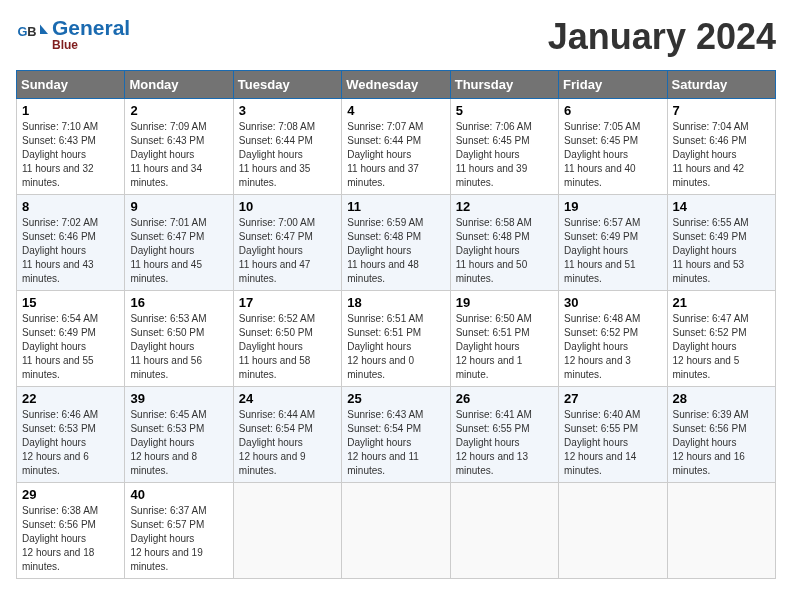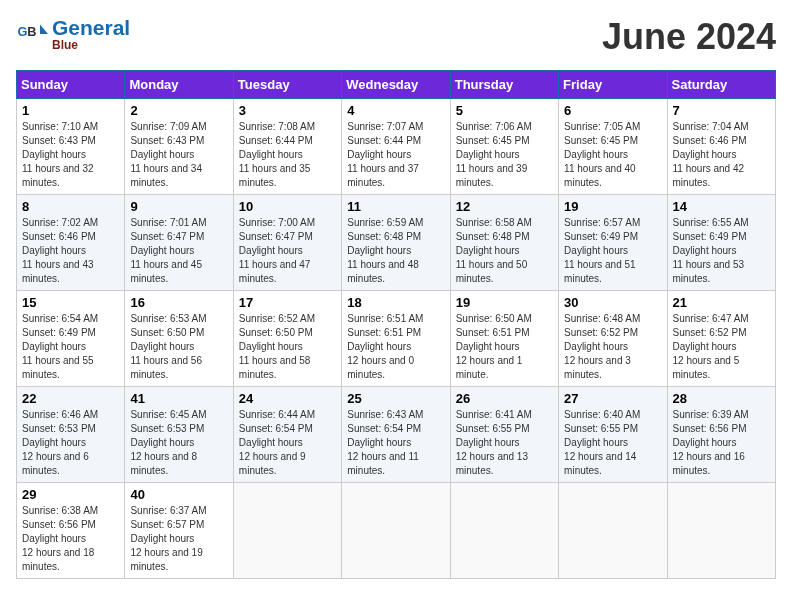--- a/index.html
+++ b/index.html
@@ -36,21 +36,21 @@
     .location {
       font-size: 14px;
       color: #555;
     }
     table {
       width: 100%;
       border-collapse: collapse;
       font-size: 11px;
     }
     th {
-      background-color: #6d28d9;
+      background-color: #737373;
       color: #fff;
       padding: 6px 4px;
       text-align: left;
       font-size: 13px;
       font-weight: bold;
       border: 1px solid #1a6ab0;
     }
     td {
       vertical-align: top;
       padding: 4px 5px;
@@ -91,21 +91,21 @@
       <polygon points="30,8 40,20 30,20" fill="#1a6ab0"></polygon>
     </svg>
     <div>
       <div style="font-size:21px;font-weight:bold;line-height:1.1;">
         <span style="color:#1a6ab0;">General</span>
       </div>
       <div style="font-size:12px;font-weight:bold;color:#7f1d1d;line-height:1.1;">Blue</div>
     </div>
   </div>
   <div class="title-block">
-    <div class="month-title">June 2024</div>
+    <div class="month-title">January 2024</div>
   </div>
 </div>
 
 <table>
   <thead>
     <tr>
     <th>Sunday</th>
         <th>Monday</th>
         <th>Tuesday</th>
         <th>Wednesday</th>
@@ -314,21 +314,21 @@
         <td>
         <span class="day-num">22</span>
         <div class="day-info">
           Sunrise: 6:46 AM<br>
           Sunset: 6:53 PM<br>
           Daylight hours<br>
           12 hours and 6 minutes.
         </div>
       </td>
         <td>
-        <span class="day-num">41</span>
+        <span class="day-num">39</span>
         <div class="day-info">
           Sunrise: 6:45 AM<br>
           Sunset: 6:53 PM<br>
           Daylight hours<br>
           12 hours and 8 minutes.
         </div>
       </td>
         <td>
         <span class="day-num">24</span>
         <div class="day-info">

